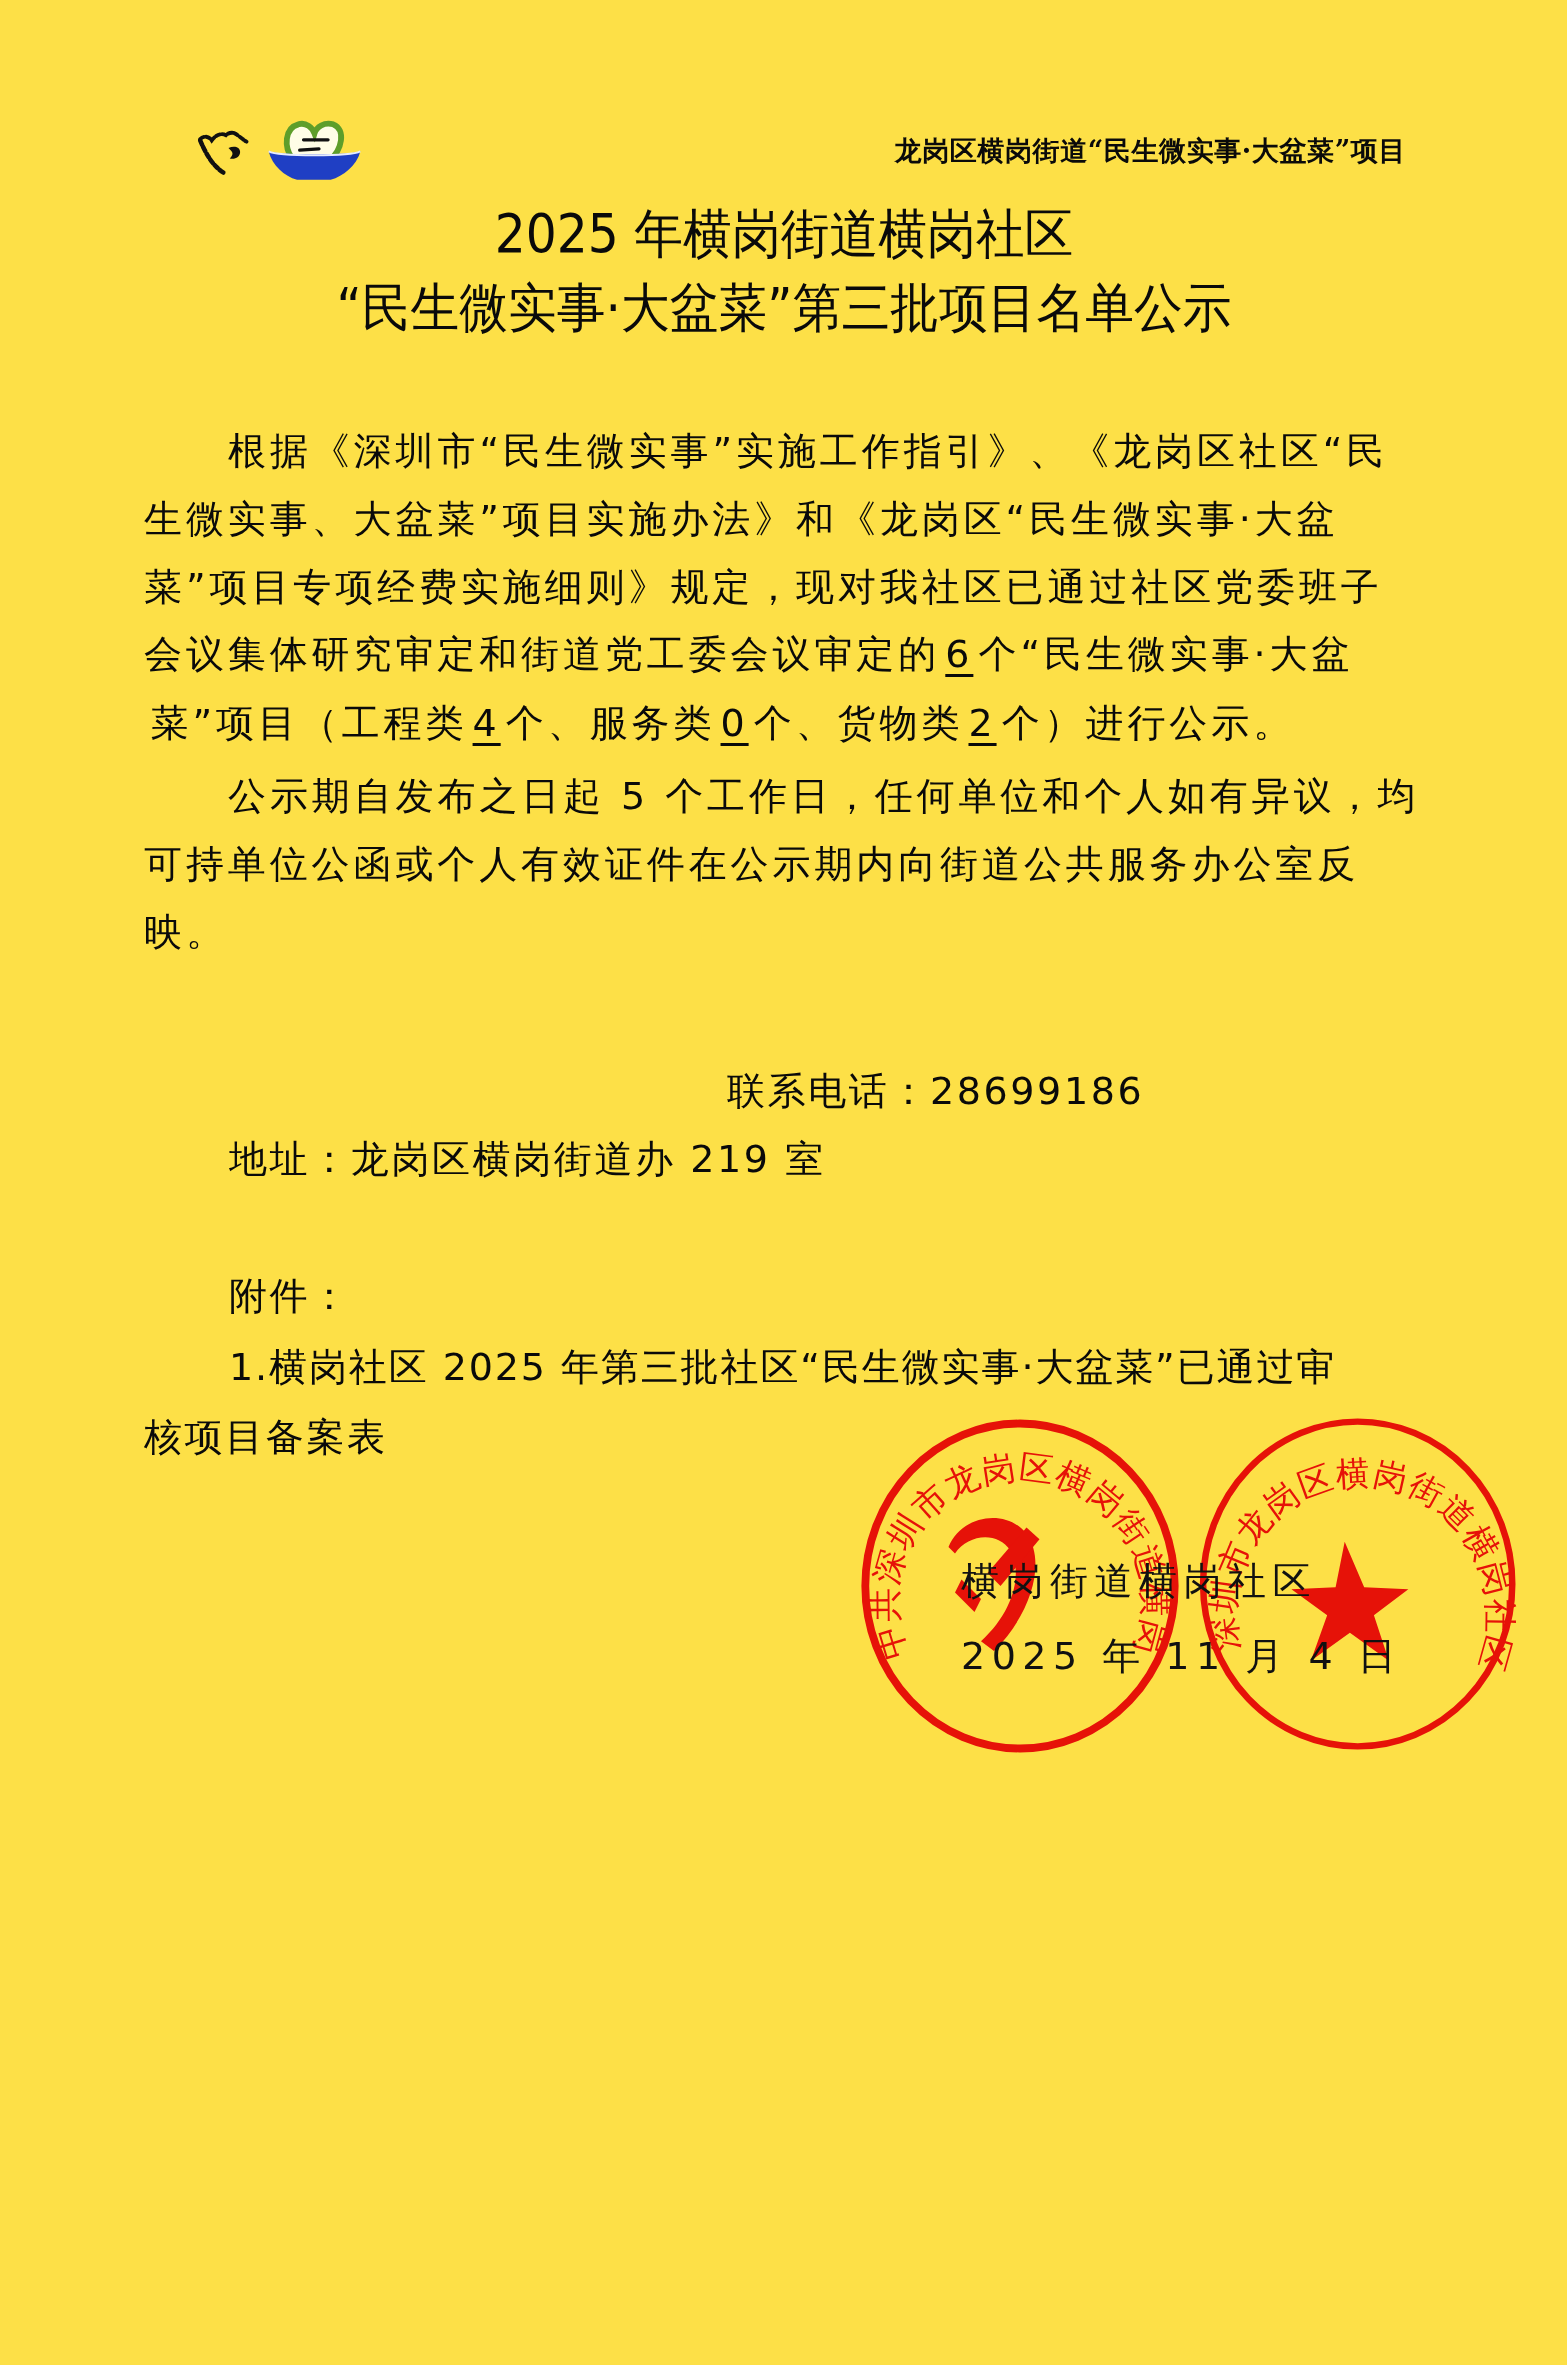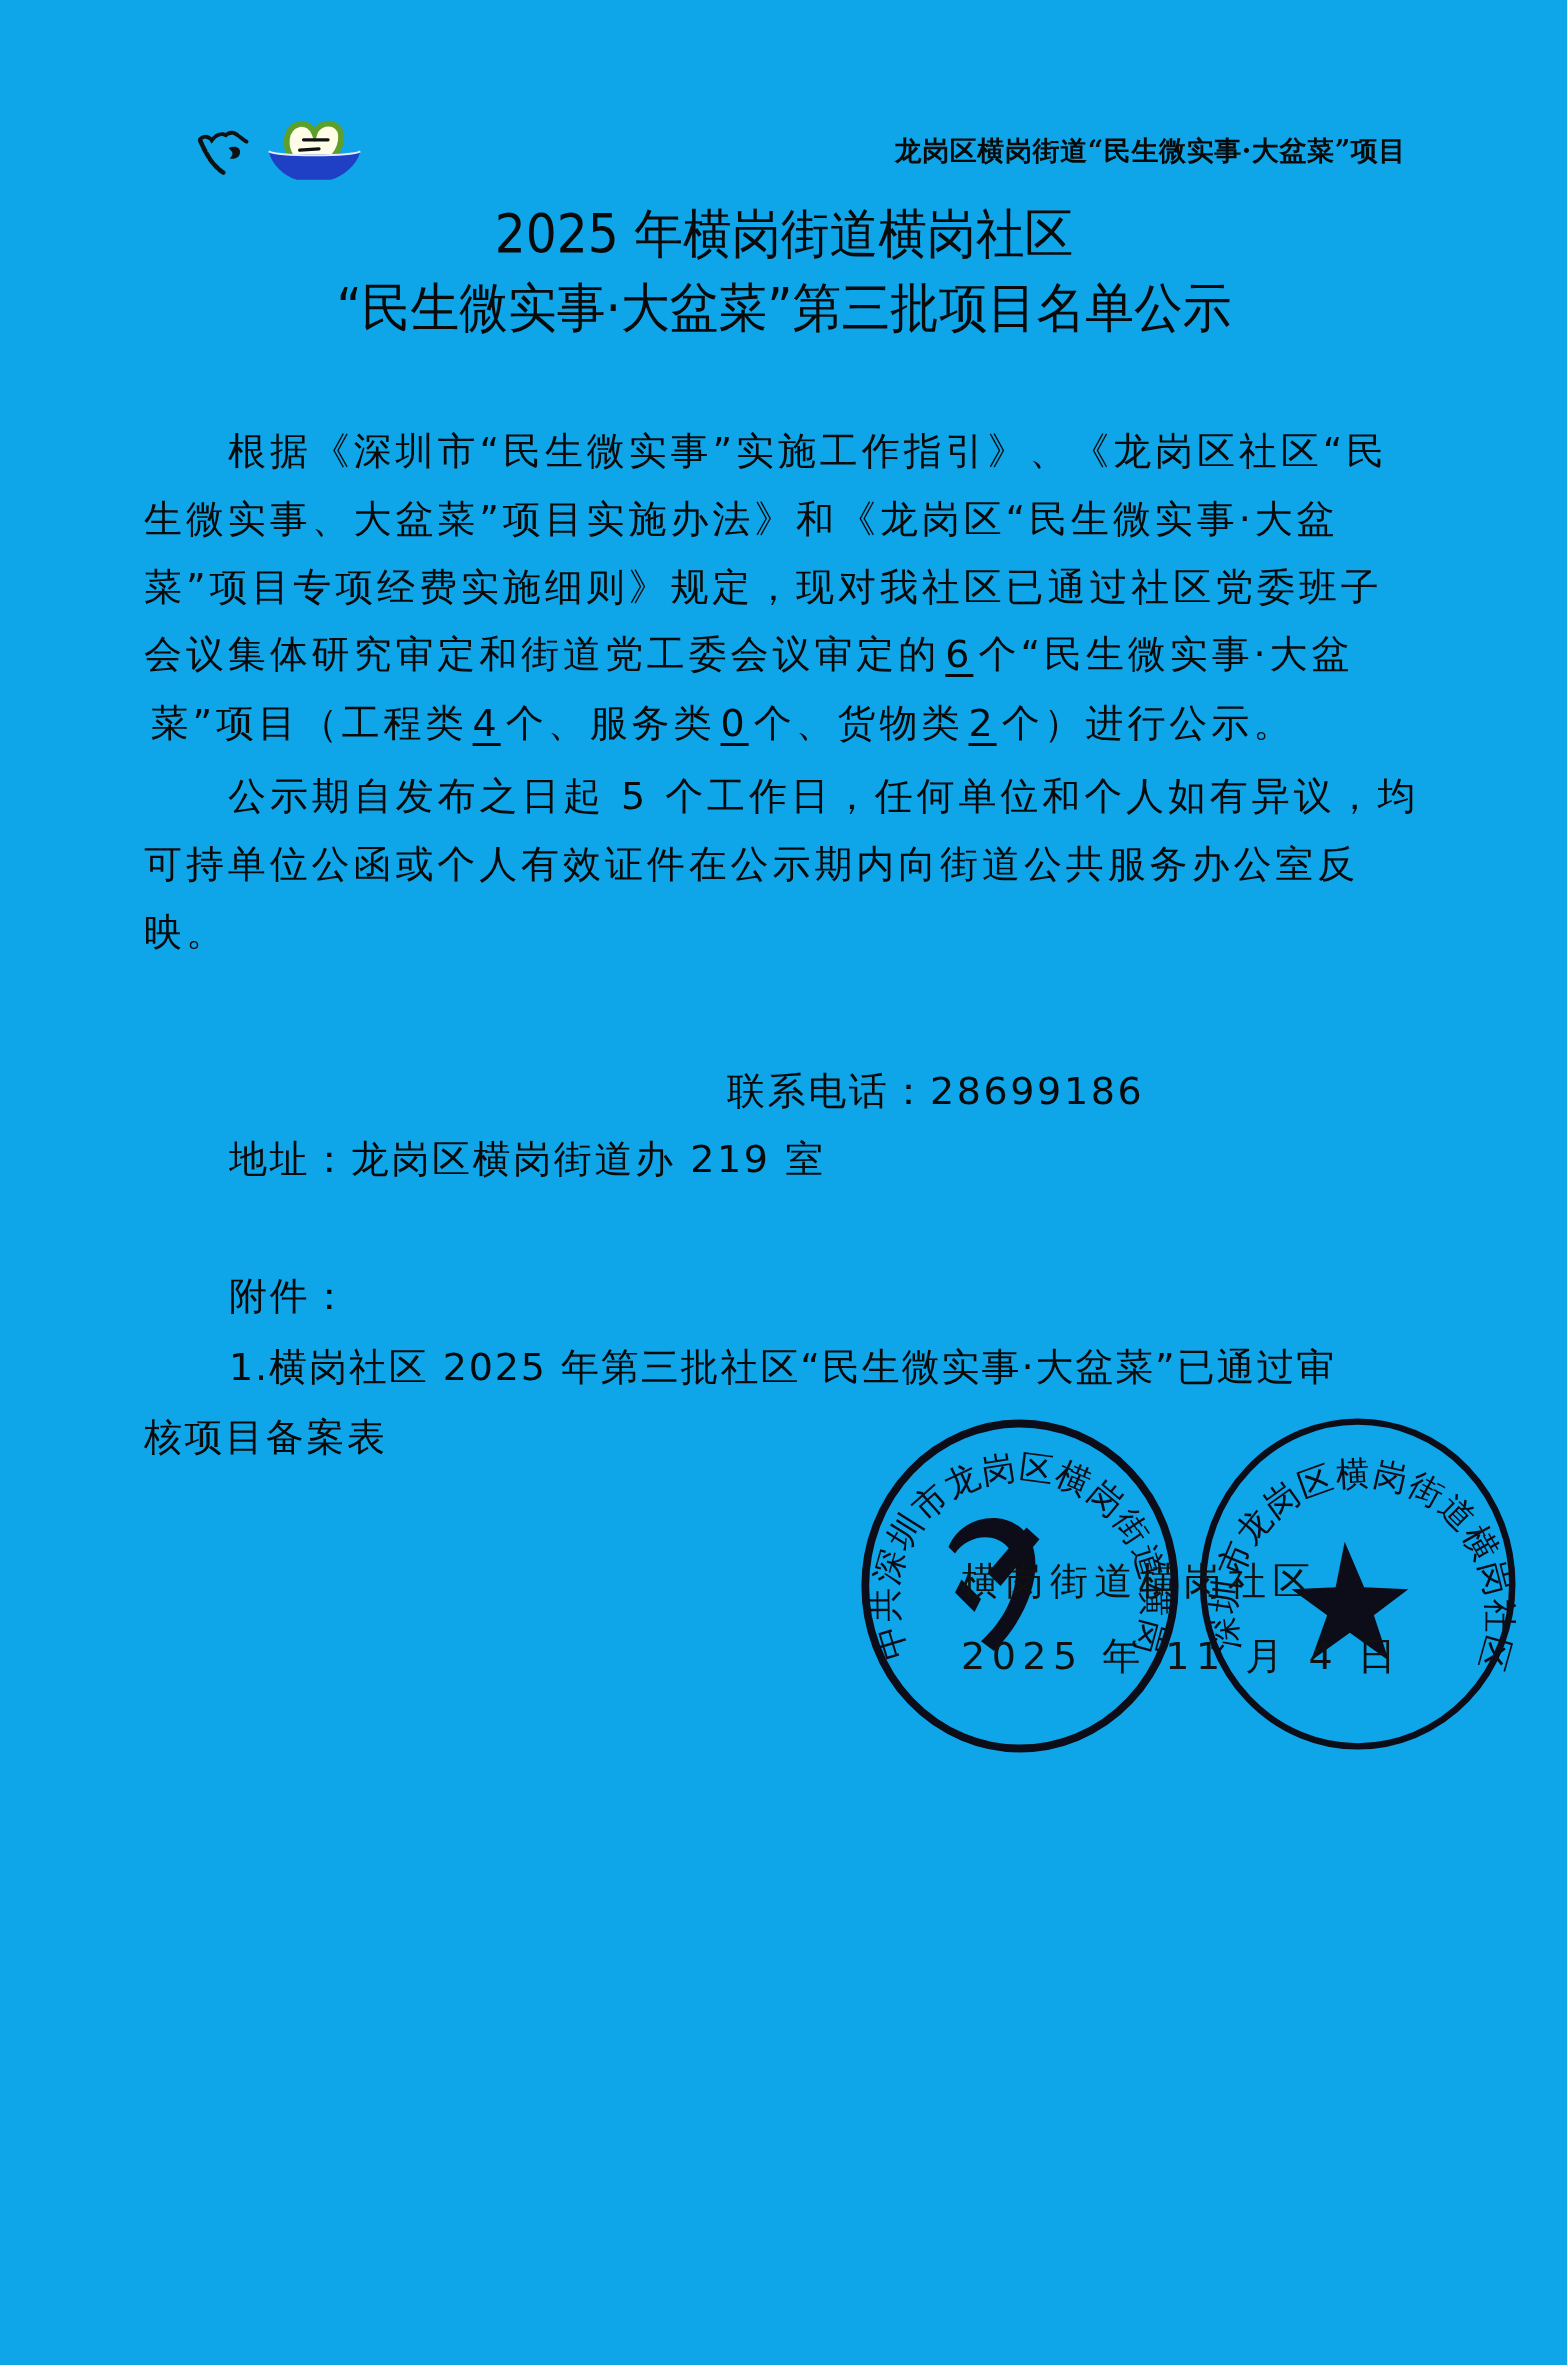--- a/index.html
+++ b/index.html
@@ -1,20 +1,20 @@
 <!DOCTYPE html>
 <html style="font-size:10.4px"><head>
 <meta charset="utf-8">
 <style>
   html, body { margin: 0; padding: 0; background: #ffffff; }
   body {
     width: 1568px; height: 2366px; position: relative; overflow: hidden;
     font-family: "DejaVu Sans", "Liberation Sans", sans-serif; color: #0a0a0a;
   }
-  .page { position: absolute; inset: 0; background: #0ea5e9; }
+  .page { position: absolute; inset: 0; background: #fde047; }
 
   
   .logos { position: absolute; left: 195px; top: 114px; width: 169px; height: 71px; }
   .logo { position: absolute; }
   .logo-left { left: 0; top: 6.5px; width: 58px; height: 58px; }
   .logo-right { left: 71px; top: 0; width: 97px; height: 71px; }
   .header-tag {
     position: absolute; right: 162px; top: 133px;
     font-family: "DejaVu Serif", "Liberation Serif", serif;
     font-weight: bold; font-size: 27px; letter-spacing: 0.6px; white-space: nowrap;

